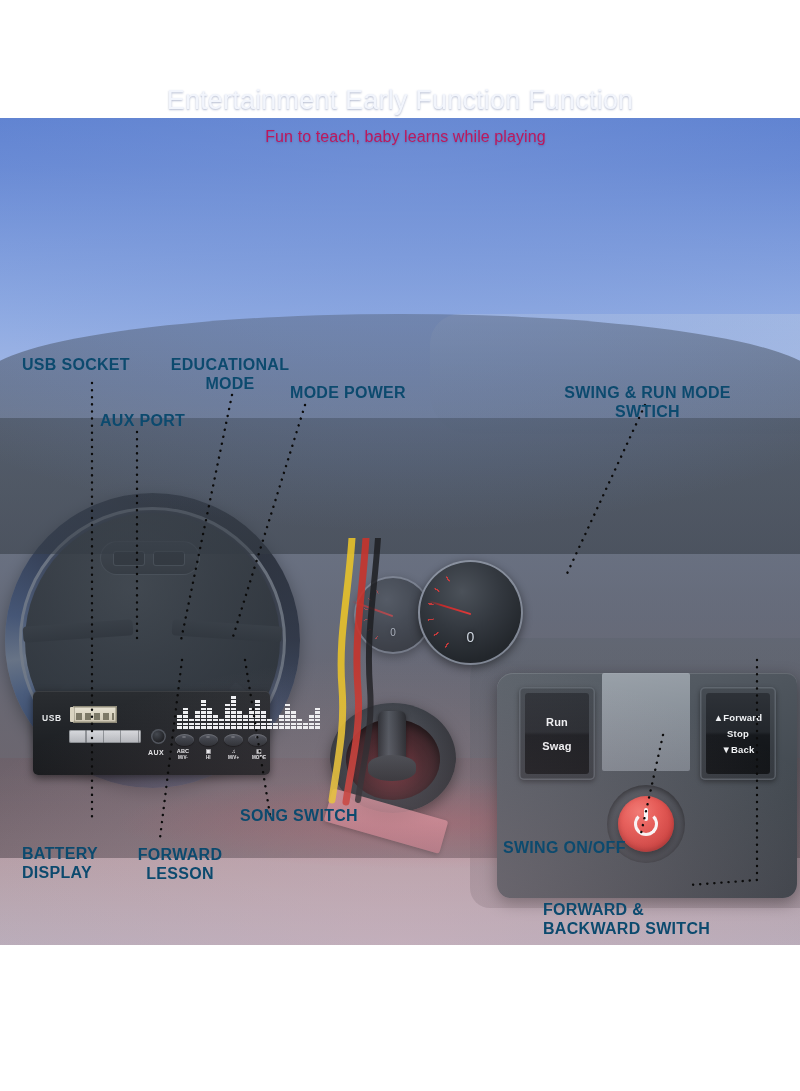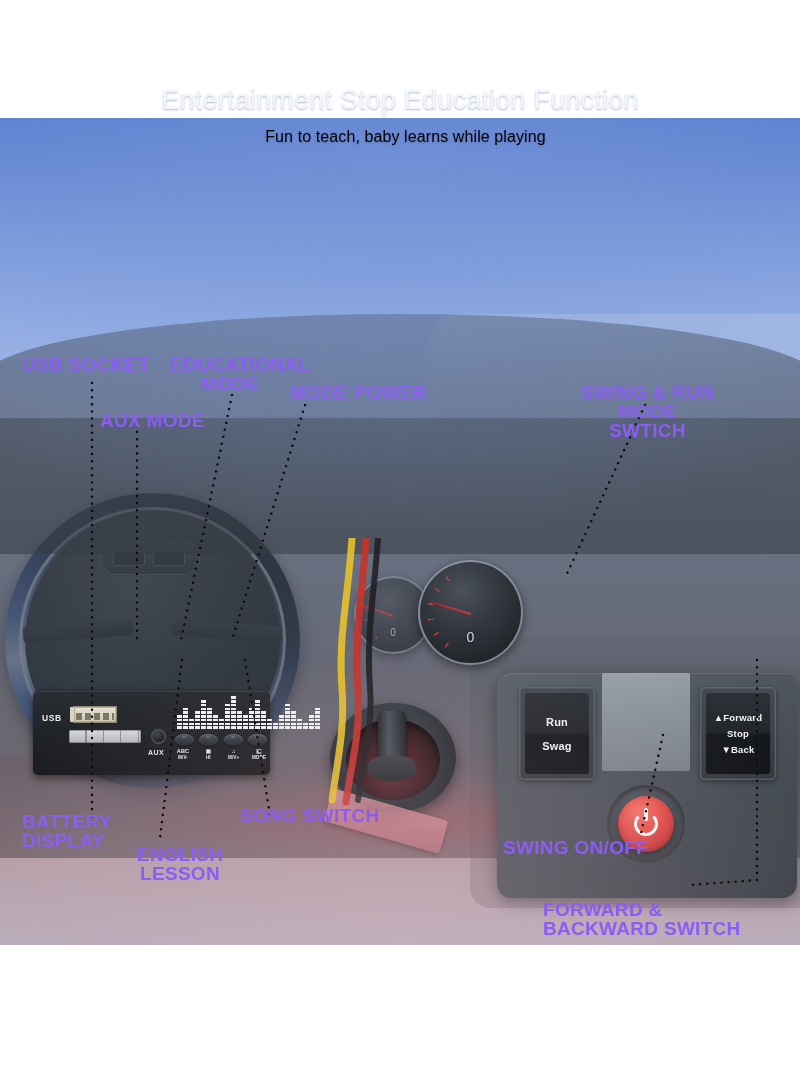--- a/index.html
+++ b/index.html
@@ -52,21 +52,21 @@
     position:absolute; left:0; top:85px; width:800px;
     text-align:center;
     font-size:27px; font-weight:400; color:#f2f5fc;
     letter-spacing:.2px;
     text-shadow:0 1px 2px rgba(40,60,120,.35);
     z-index:50;
   }
   #subtitle {
     position:absolute; left:0; top:128px; width:800px;
     text-align:center;
-    font-size:16px; font-weight:400; color:#000000;
+    font-size:16px; font-weight:400; color:#be185d;
     letter-spacing:.1px;
     text-shadow:0 1px 2px rgba(40,60,120,.3);
     z-index:50;
     padding-left:11px;
   }
 
   
   .dashlayer { position:absolute; inset:0; z-index:10; }
 
   
@@ -377,23 +377,23 @@
   }
   #windshield {
     position:absolute; left:430px; top:196px; width:400px; height:120px;
     background:linear-gradient(180deg, rgba(190,205,230,.5), rgba(150,170,205,.2));
     border-radius:30px 0 0 40px;
   }
 
   
   .label {
     position:absolute;
-    font-size:19px;
+    font-size:16px;
     font-weight:700;
-    color:#8b5cf6;
+    color:#0c4a6e;
     line-height:19px;
     letter-spacing:.3px;
     white-space:pre-line;
     z-index:60;
   }
   .label.center { text-align:center; }
 
   
   svg#leaders {
     position:absolute; left:0; top:0; width:800px; height:1091px;
@@ -682,21 +682,21 @@
     <div id="power-ring">
       <div id="power-btn">
         <span id="power-glyph"></span>
       </div>
     </div>
   </div>
 
   <div id="haze"></div>
 </div>
 
-<div id="title">Entertainment Stop Education Function</div>
+<div id="title">Entertainment Early Function Function</div>
 <div id="subtitle">Fun to teach, baby learns while playing</div>
 
 <svg id="leaders">
   <line x1="92" y1="383" x2="92" y2="818"></line>
   <line x1="137" y1="432" x2="137" y2="640"></line>
   <line x1="232" y1="395" x2="180" y2="645"></line>
   <line x1="305" y1="405" x2="232" y2="640"></line>
   <line x1="182" y1="660" x2="160" y2="838"></line>
   <line x1="245" y1="660" x2="270" y2="815"></line>
   <line x1="645" y1="405" x2="565" y2="578"></line>
@@ -704,29 +704,29 @@
   <polyline points="757,660 757,880 690,885"></polyline>
 </svg>
 
 <div class="label" style="left:22px;  top:355px;">USB SOCKET</div>
 
 <div class="label center" style="left:170px; top:355px; width:120px;">EDUCATIONAL
 MODE</div>
 
 <div class="label" style="left:290px; top:383px;">MODE POWER</div>
 
-<div class="label" style="left:100px; top:411px;">AUX MODE</div>
+<div class="label" style="left:100px; top:411px;">AUX PORT</div>
 
 <div class="label center" style="left:555px; top:383px; width:185px;">SWING &amp; RUN MODE
 SWTICH</div>
 
-<div class="label" style="left:22px;  top:812px;">BATTERY
+<div class="label" style="left:22px;  top:844px;">BATTERY
 DISPLAY</div>
 
-<div class="label center" style="left:125px; top:845px; width:110px;">ENGLISH
+<div class="label center" style="left:125px; top:845px; width:110px;">FORWARD
 LESSON</div>
 
 <div class="label" style="left:240px; top:806px;">SONG SWITCH</div>
 
 <div class="label" style="left:503px; top:838px;">SWING ON/OFF</div>
 
 <div class="label" style="left:543px; top:900px;">FORWARD &amp;
 BACKWARD SWITCH</div>
 
 </body></html>

